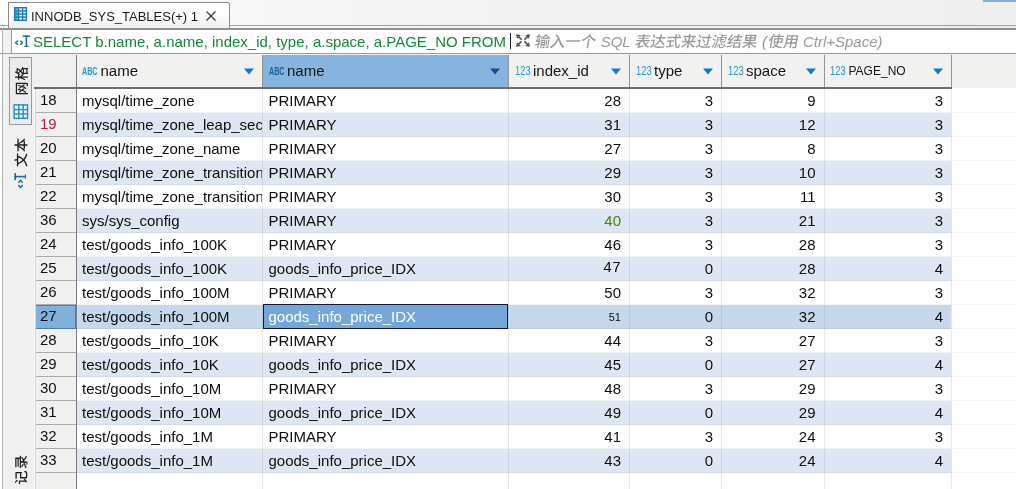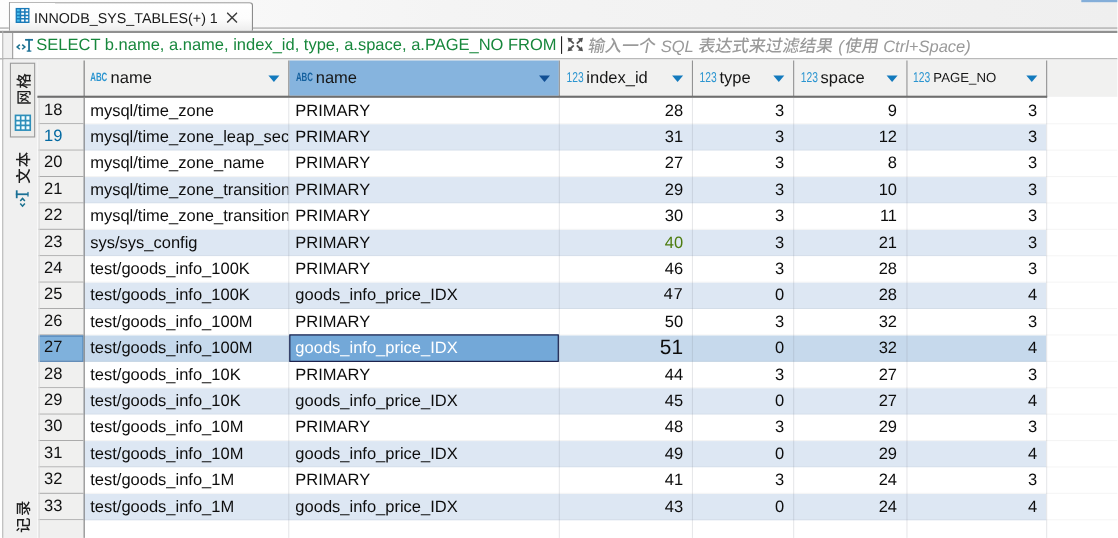--- a/index.html
+++ b/index.html
@@ -178,21 +178,21 @@
 <div style="position:absolute;left:629.5px;top:88.50px;width:83.5px;height:24.00px;">
     <span style="position:absolute;right:0;top:50%;transform:translateY(-52%);font-size:15px;color:#0d0d0d;">3</span>
   </div>
 <div style="position:absolute;left:721.5px;top:88.50px;width:94.0px;height:24.00px;">
     <span style="position:absolute;right:0;top:50%;transform:translateY(-52%);font-size:15px;color:#0d0d0d;">9</span>
   </div>
 <div style="position:absolute;left:824px;top:88.50px;width:119px;height:24.00px;">
     <span style="position:absolute;right:0;top:50%;transform:translateY(-52%);font-size:15px;color:#0d0d0d;">3</span>
   </div>
 <div style="position:absolute;left:35px;top:112.50px;width:40.5px;height:24.00px;background:#f0f0ef;border-bottom:1px solid #ababab;">
-    <span style="position:absolute;left:5px;top:50%;transform:translateY(-52%);font-size:15px;color:#0369a1;">19</span>
+    <span style="position:absolute;left:5px;top:50%;transform:translateY(-52%);font-size:15px;color:#be185d;">19</span>
   </div>
 <div style="position:absolute;left:76px;top:112.50px;width:875px;height:24.00px;background:#dde7f3;"></div>
 <div style="position:absolute;left:76px;top:135.50px;width:940px;height:1px;background:rgba(0,0,0,0.045);"></div>
 <div style="position:absolute;left:76px;top:112.50px;width:186px;height:24.00px;overflow:hidden;white-space:nowrap;">
     <span style="position:absolute;left:6px;top:50%;transform:translateY(-52%);font-size:15px;color:#0d0d0d;">mysql/time_zone_leap_second</span>
   </div>
 <div style="position:absolute;left:262.5px;top:112.50px;width:245.5px;height:24.00px;overflow:hidden;white-space:nowrap;">
     <span style="position:absolute;left:6px;top:50%;transform:translateY(-52%);font-size:15px;color:#0d0d0d;">PRIMARY</span>
   </div>
 <div style="position:absolute;left:508.5px;top:112.50px;width:112.5px;height:24.00px;">
@@ -270,21 +270,21 @@
 <div style="position:absolute;left:629.5px;top:184.50px;width:83.5px;height:24.00px;">
     <span style="position:absolute;right:0;top:50%;transform:translateY(-52%);font-size:15px;color:#0d0d0d;">3</span>
   </div>
 <div style="position:absolute;left:721.5px;top:184.50px;width:94.0px;height:24.00px;">
     <span style="position:absolute;right:0;top:50%;transform:translateY(-52%);font-size:15px;color:#0d0d0d;">11</span>
   </div>
 <div style="position:absolute;left:824px;top:184.50px;width:119px;height:24.00px;">
     <span style="position:absolute;right:0;top:50%;transform:translateY(-52%);font-size:15px;color:#0d0d0d;">3</span>
   </div>
 <div style="position:absolute;left:35px;top:208.50px;width:40.5px;height:24.00px;background:#f0f0ef;border-bottom:1px solid #ababab;">
-    <span style="position:absolute;left:5px;top:50%;transform:translateY(-52%);font-size:15px;color:#111;">23</span>
+    <span style="position:absolute;left:5px;top:50%;transform:translateY(-52%);font-size:15px;color:#111;">36</span>
   </div>
 <div style="position:absolute;left:76px;top:208.50px;width:875px;height:24.00px;background:#dde7f3;"></div>
 <div style="position:absolute;left:76px;top:231.50px;width:940px;height:1px;background:rgba(0,0,0,0.045);"></div>
 <div style="position:absolute;left:76px;top:208.50px;width:186px;height:24.00px;overflow:hidden;white-space:nowrap;">
     <span style="position:absolute;left:6px;top:50%;transform:translateY(-52%);font-size:15px;color:#0d0d0d;">sys/sys_config</span>
   </div>
 <div style="position:absolute;left:262.5px;top:208.50px;width:245.5px;height:24.00px;overflow:hidden;white-space:nowrap;">
     <span style="position:absolute;left:6px;top:50%;transform:translateY(-52%);font-size:15px;color:#0d0d0d;">PRIMARY</span>
   </div>
 <div style="position:absolute;left:508.5px;top:208.50px;width:112.5px;height:24.00px;">
@@ -370,21 +370,21 @@
   </div>
 <div style="position:absolute;left:35px;top:304.50px;width:40.5px;height:24.00px;background:#7fb1dc;border-bottom:1px solid #ababab;outline:1px solid #4b7eb2;outline-offset:-1px;">
     <span style="position:absolute;left:5px;top:50%;transform:translateY(-52%);font-size:15px;color:#111;">27</span>
   </div>
 <div style="position:absolute;left:76px;top:304.50px;width:875px;height:24.00px;background:#c6d9ec;"></div>
 <div style="position:absolute;left:76px;top:327.50px;width:940px;height:1px;background:rgba(0,0,0,0.045);"></div>
 <div style="position:absolute;left:76px;top:304.50px;width:186px;height:24.00px;overflow:hidden;white-space:nowrap;">
     <span style="position:absolute;left:6px;top:50%;transform:translateY(-52%);font-size:15px;color:#0d0d0d;">test/goods_info_100M</span>
   </div>
 <div style="position:absolute;left:508.5px;top:304.50px;width:112.5px;height:24.00px;">
-    <span style="position:absolute;right:0;top:50%;transform:translateY(-52%);font-size:19px;color:#0d0d0d;text-align:right;">51</span>
+    <span style="position:absolute;right:0;top:50%;transform:translateY(-52%);font-size:11px;color:#0d0d0d;text-align:right;">51</span>
   </div>
 <div style="position:absolute;left:629.5px;top:304.50px;width:83.5px;height:24.00px;">
     <span style="position:absolute;right:0;top:50%;transform:translateY(-52%);font-size:15px;color:#0d0d0d;">0</span>
   </div>
 <div style="position:absolute;left:721.5px;top:304.50px;width:94.0px;height:24.00px;">
     <span style="position:absolute;right:0;top:50%;transform:translateY(-52%);font-size:15px;color:#0d0d0d;">32</span>
   </div>
 <div style="position:absolute;left:824px;top:304.50px;width:119px;height:24.00px;">
     <span style="position:absolute;right:0;top:50%;transform:translateY(-52%);font-size:15px;color:#0d0d0d;">4</span>
   </div>

